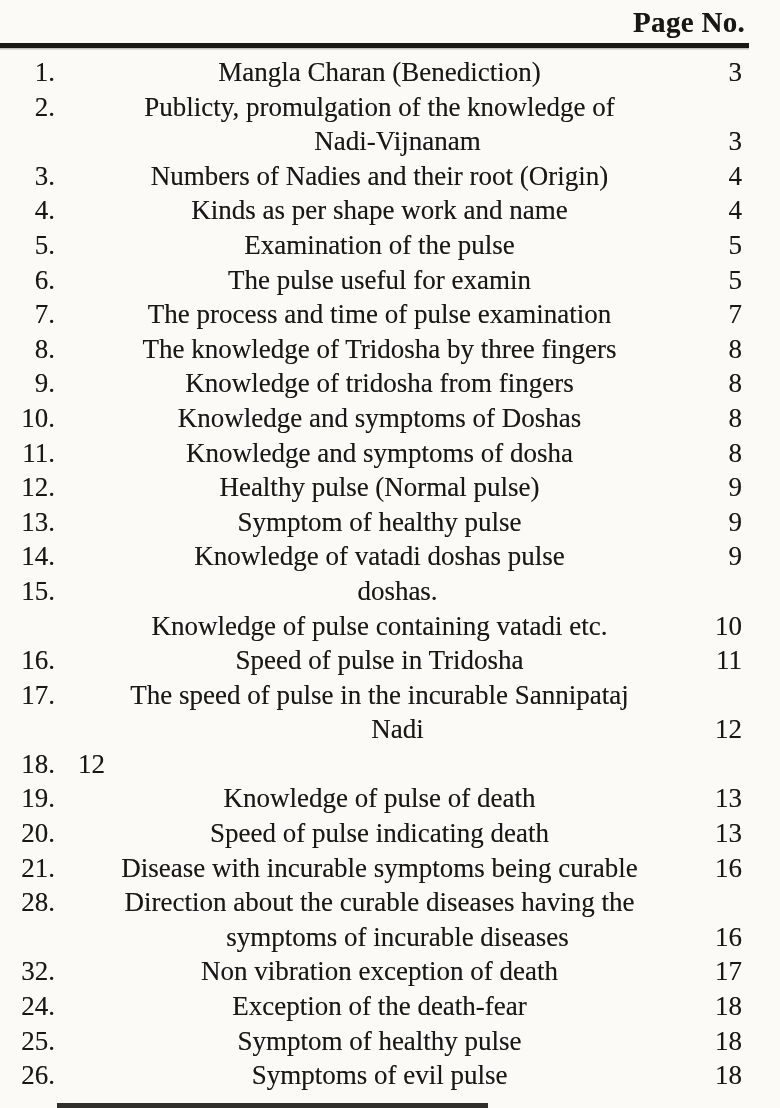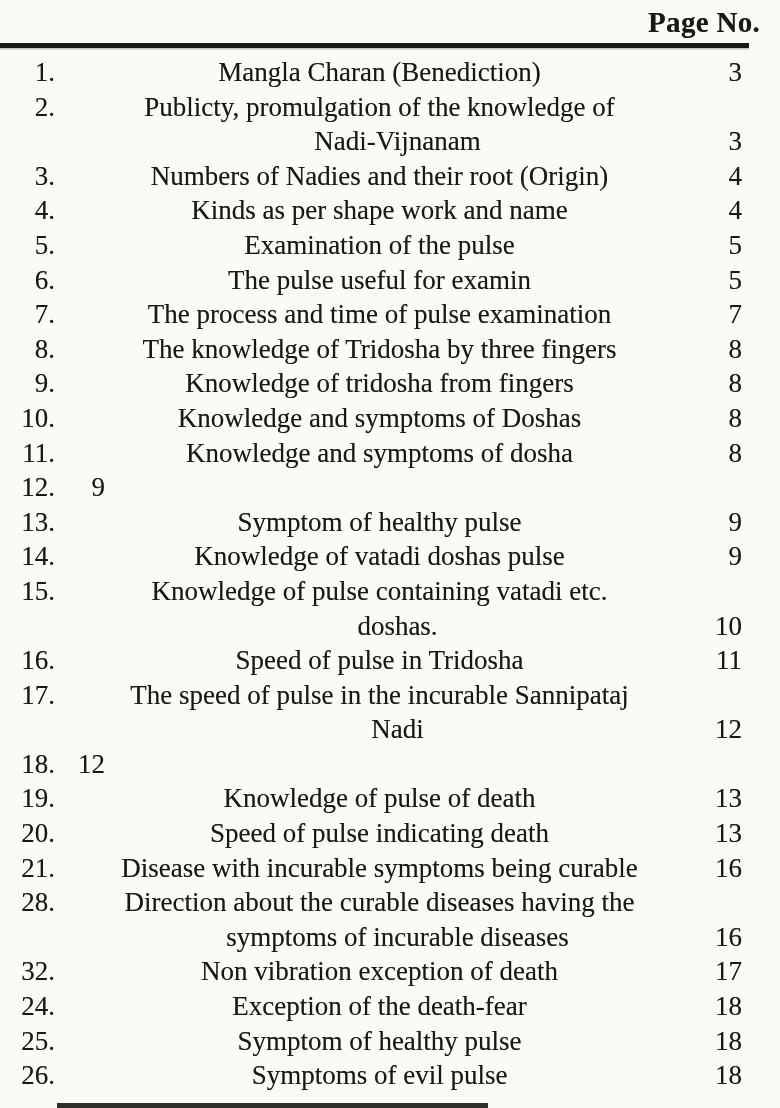--- a/index.html
+++ b/index.html
@@ -14,21 +14,21 @@
     position: relative;
     width: 780px;
     height: 1108px;
     font-family: "Liberation Serif", "DejaVu Serif", serif;
     color: var(--ink, #191815);
     box-sizing: border-box;
   }
   .header-row {
     padding-top: 6px;
     text-align: right;
-    padding-right: 20px;
+    padding-right: 35px;
   }
   .page-no {
     display: inline-block;
     font-size: 29px;
     font-weight: bold;
     letter-spacing: 0.3px;
     text-shadow: 0 0 0.5px rgba(20,18,15,0.55);
   }
   .top-rule {
     margin-top: 4px;
@@ -163,41 +163,44 @@
       </div>
       <div class="toc-row">
         <span class="toc-num">11.</span>
         <div class="toc-title">
           <div class="toc-line">Knowledge and symptoms of dosha</div>
         </div>
         <span class="toc-page">8</span>
       </div>
       <div class="toc-row">
         <span class="toc-num">12.</span>
+        <div class="toc-title">
+          <div class="toc-line">Healthy pulse (Normal pulse)</div>
+        </div>
         <span class="toc-page">9</span>
       </div>
       <div class="toc-row">
         <span class="toc-num">13.</span>
         <div class="toc-title">
           <div class="toc-line">Symptom of healthy pulse</div>
         </div>
         <span class="toc-page">9</span>
       </div>
       <div class="toc-row">
         <span class="toc-num">14.</span>
         <div class="toc-title">
           <div class="toc-line">Knowledge of vatadi doshas pulse</div>
         </div>
         <span class="toc-page">9</span>
       </div>
       <div class="toc-row">
         <span class="toc-num">15.</span>
         <div class="toc-title">
+          <div class="toc-line wrap">doshas.</div>
           <div class="toc-line">Knowledge of pulse containing vatadi etc.</div>
-          <div class="toc-line wrap">doshas.</div>
         </div>
         <span class="toc-page">10</span>
       </div>
       <div class="toc-row">
         <span class="toc-num">16.</span>
         <div class="toc-title">
           <div class="toc-line">Speed of pulse in Tridosha</div>
         </div>
         <span class="toc-page">11</span>
       </div>

